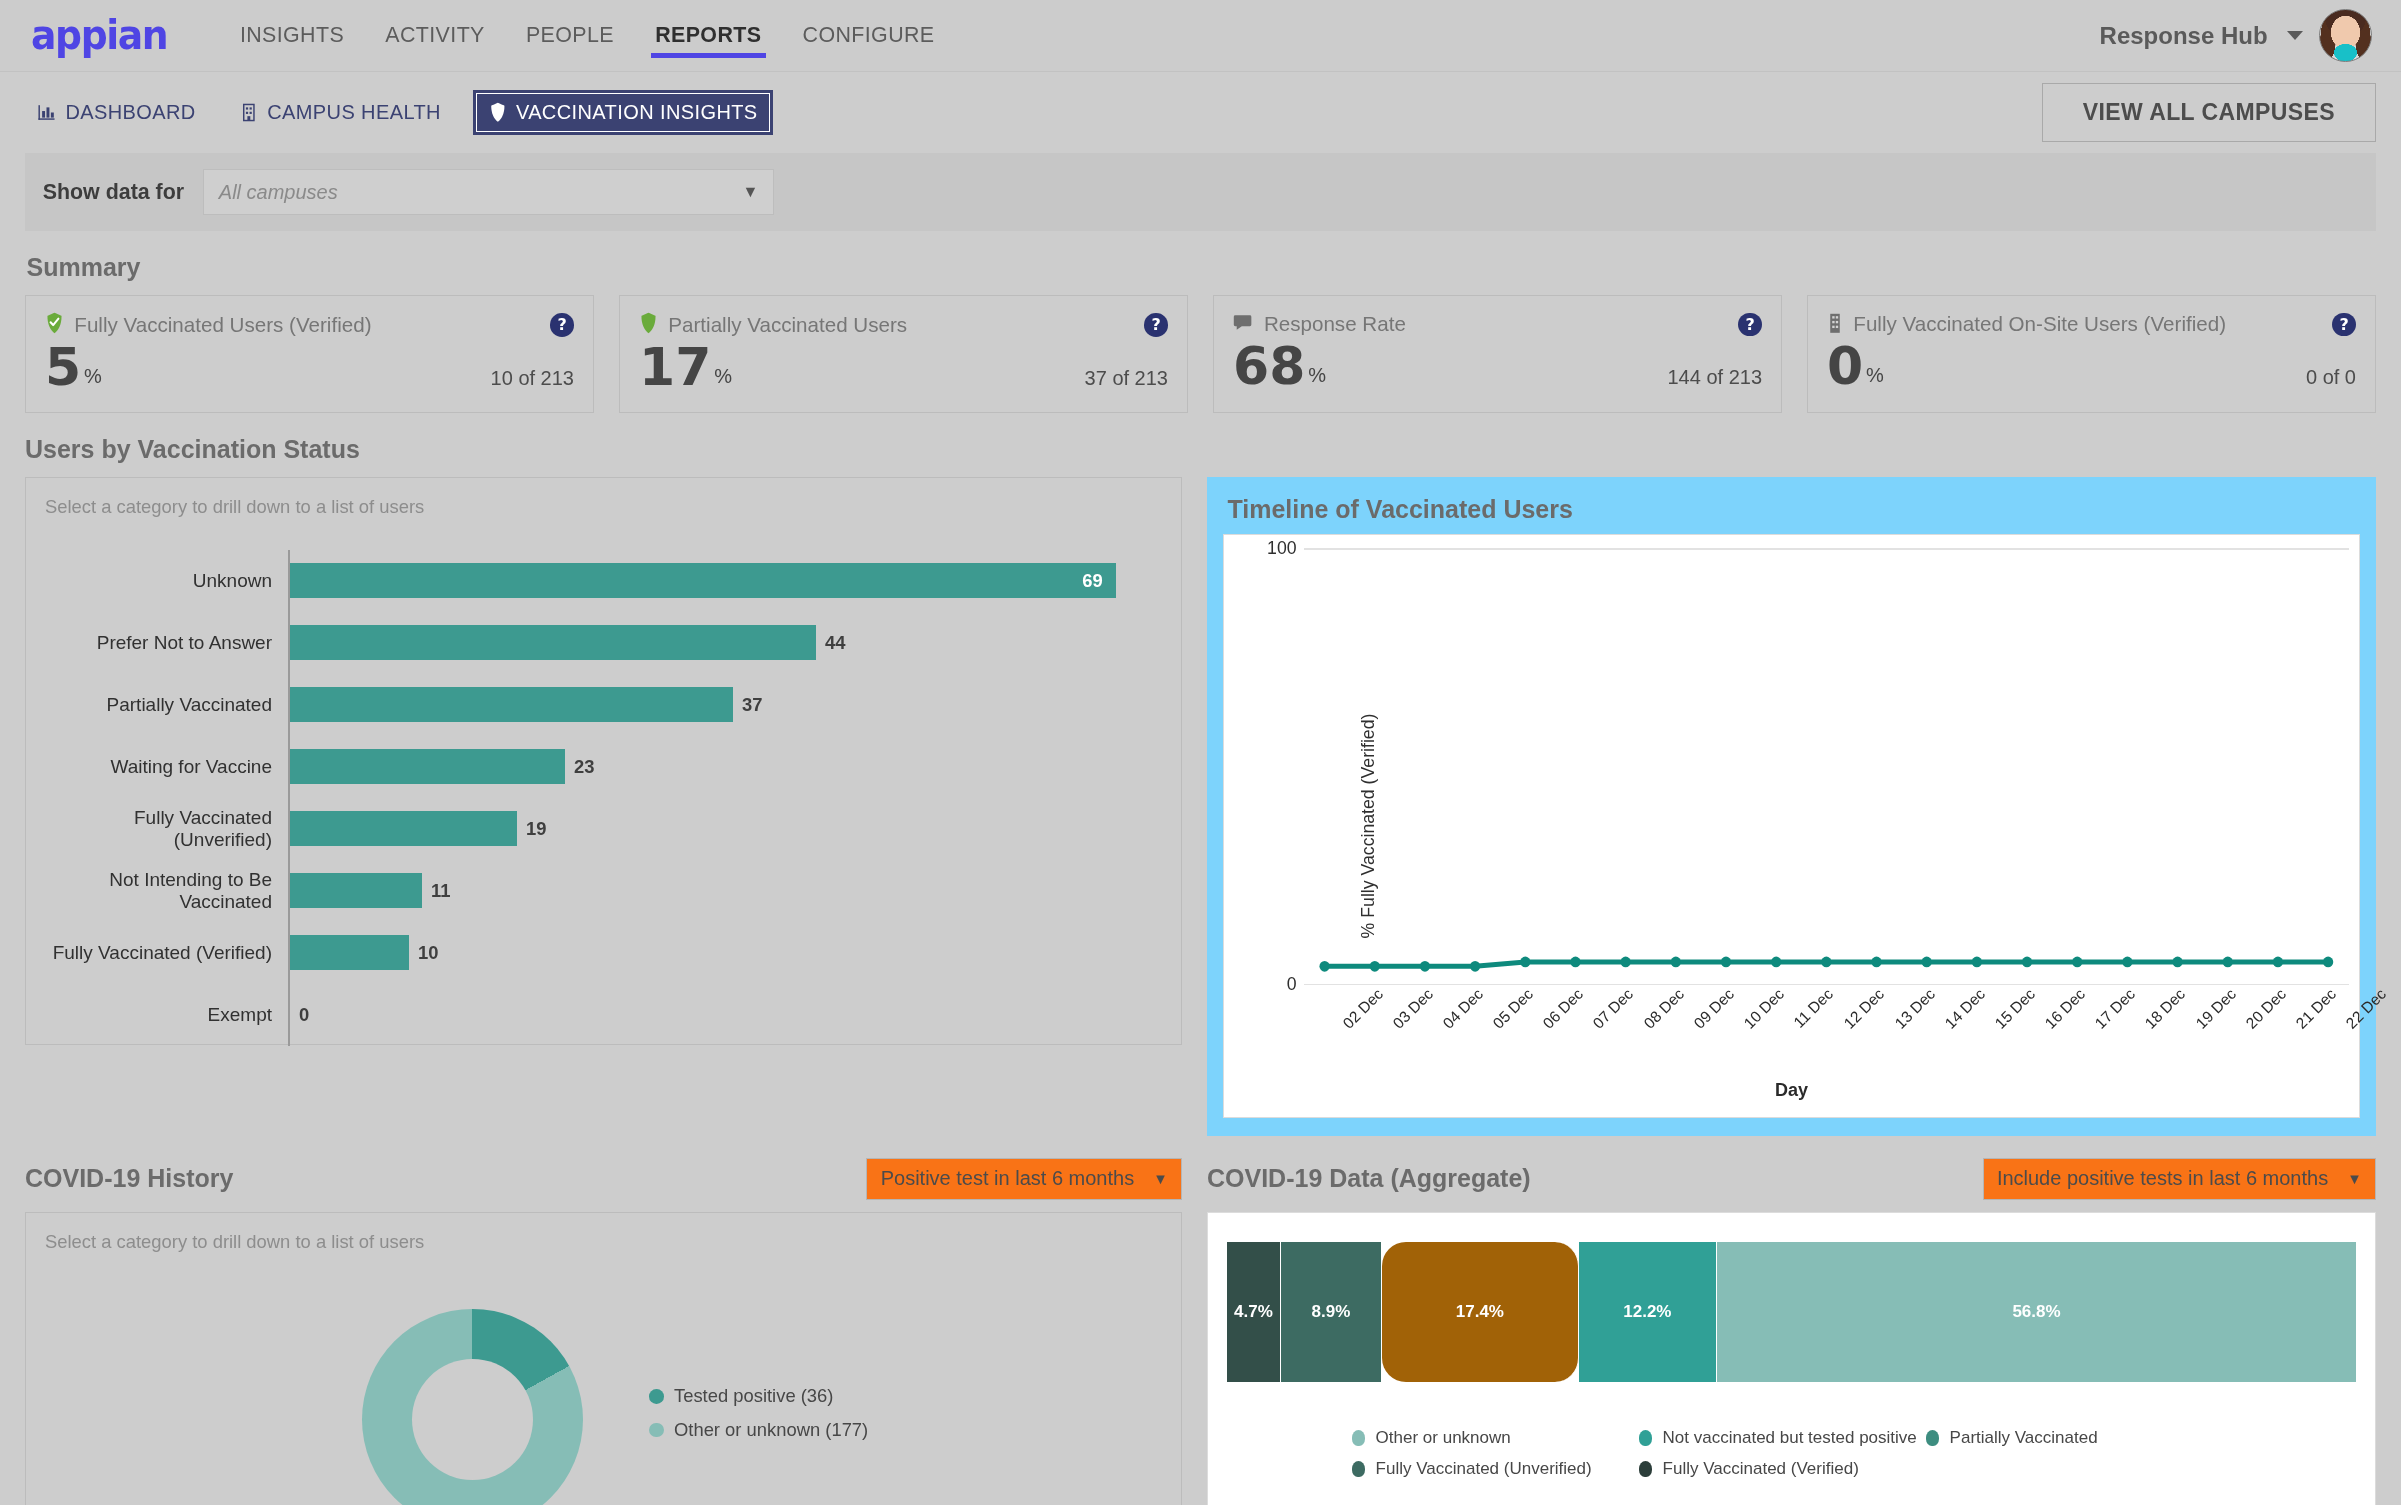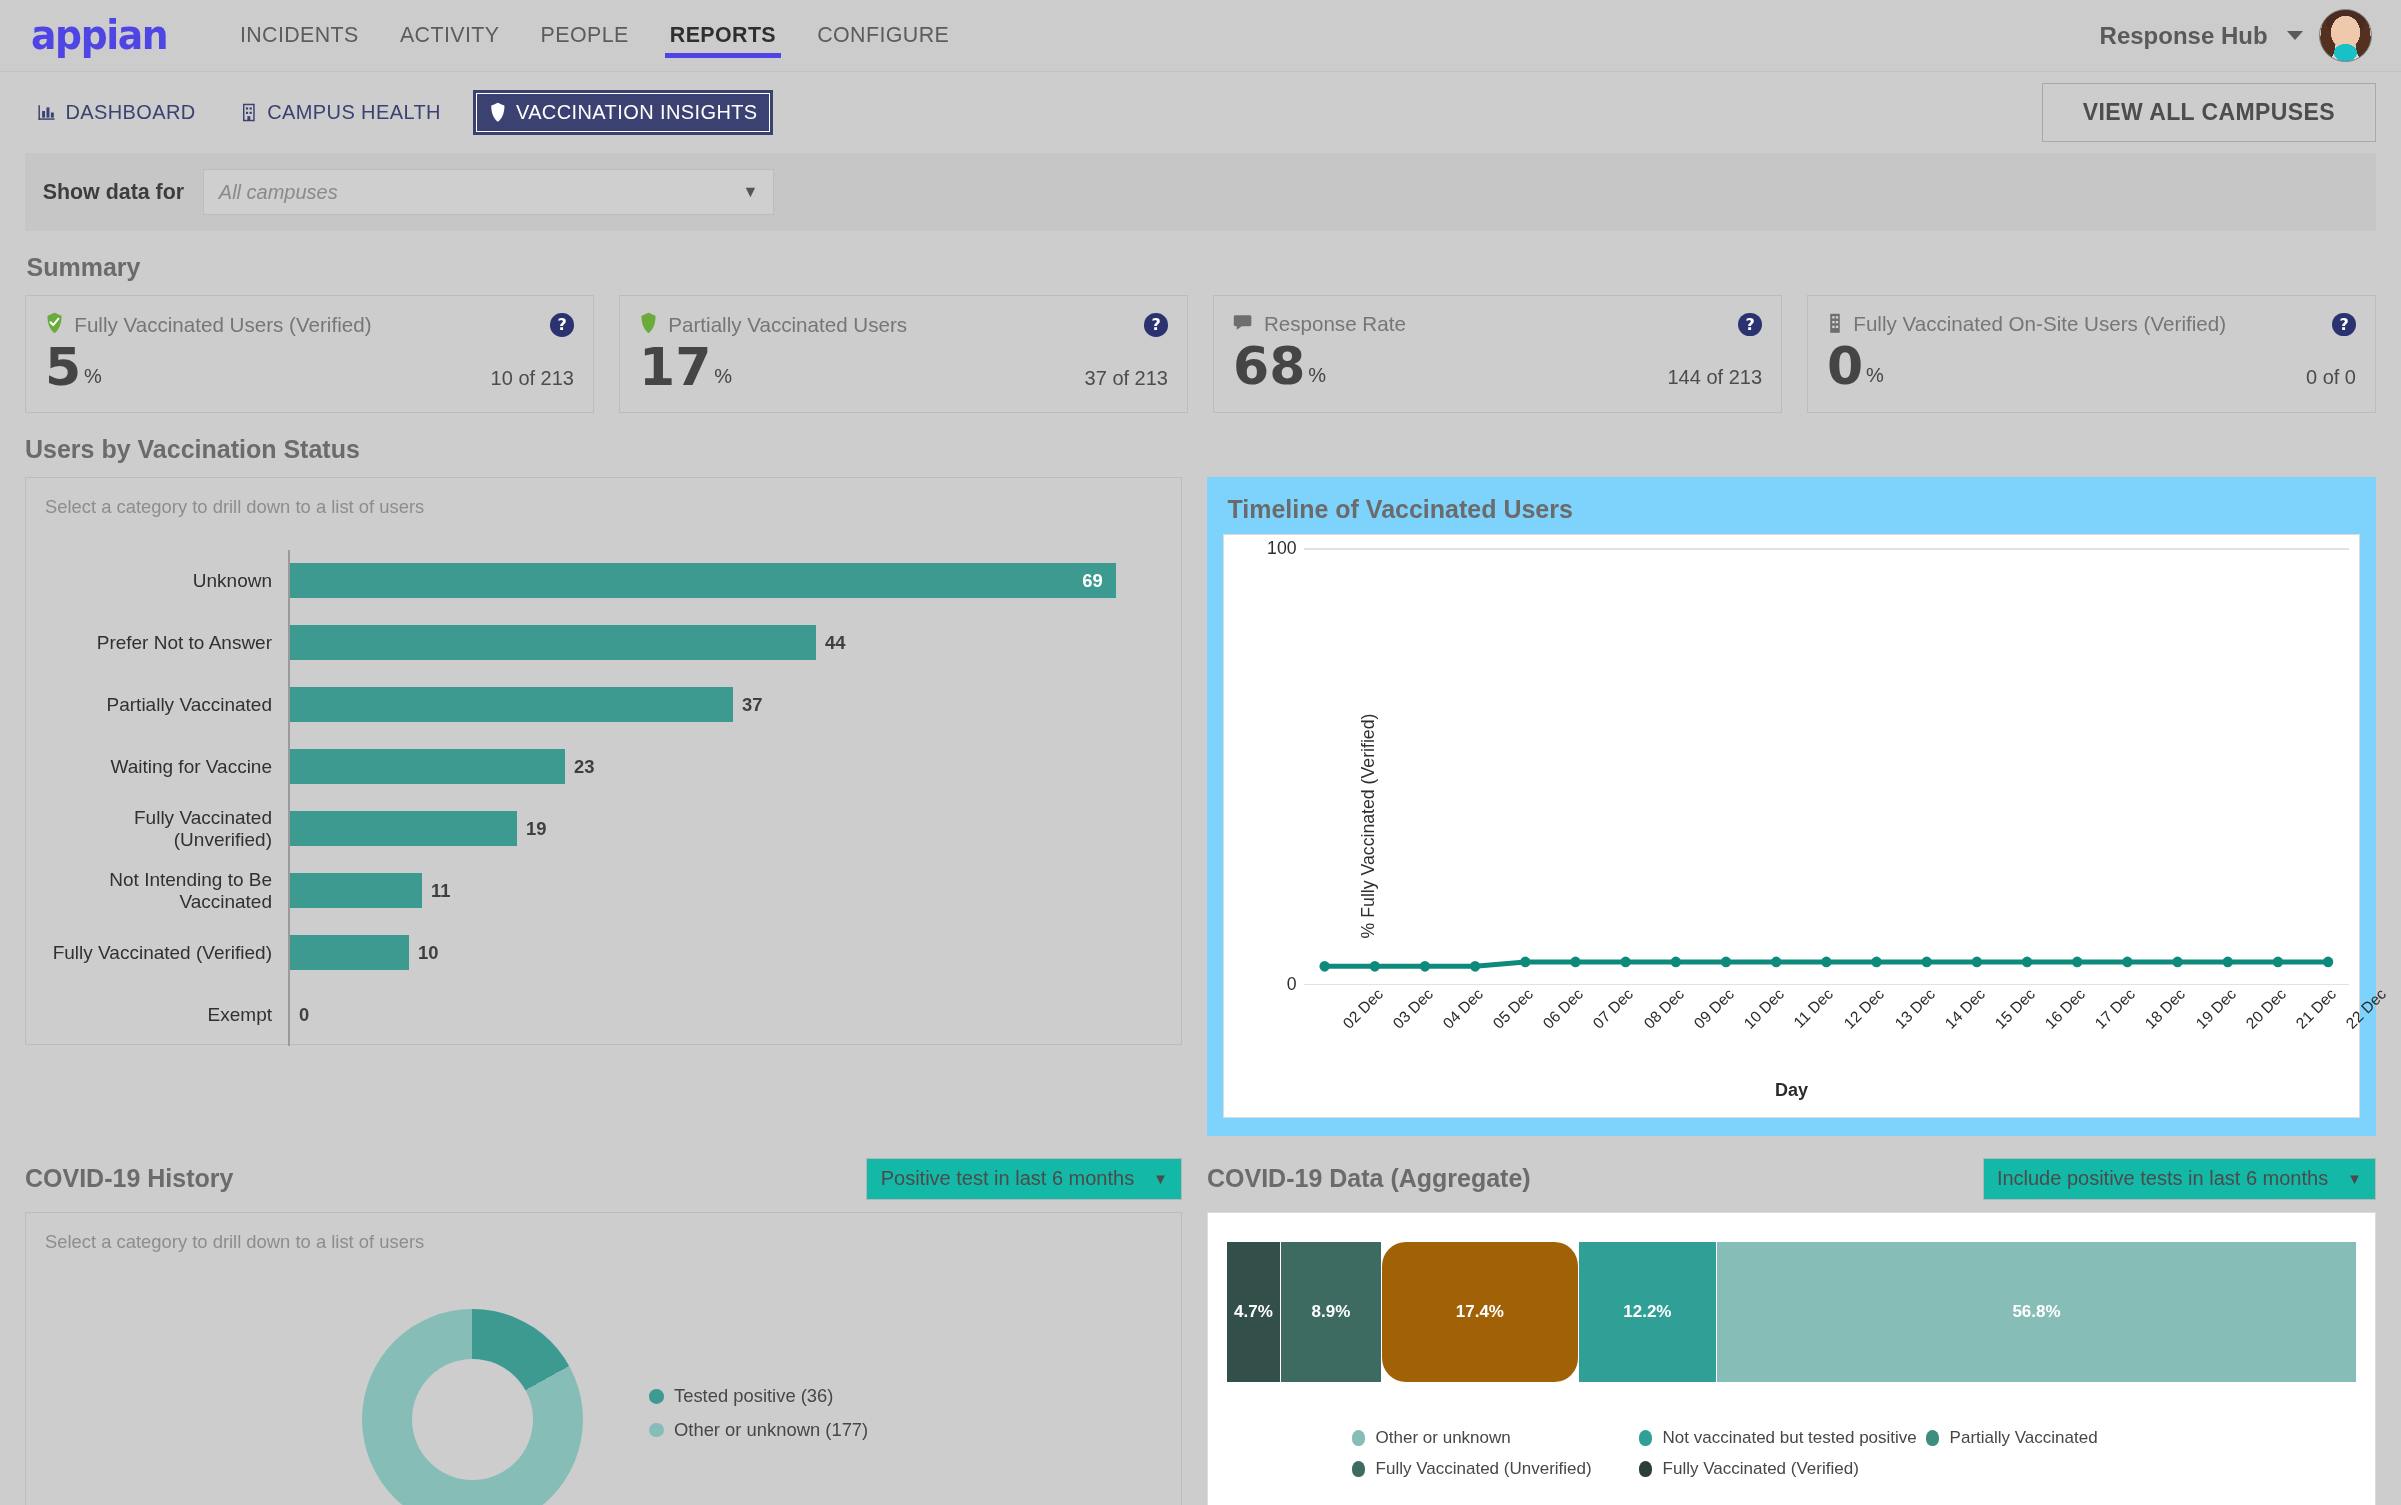--- a/index.html
+++ b/index.html
@@ -252,21 +252,21 @@
     position: absolute; bottom: 16px; left: 0; right: 0;
     text-align: center; font-size: 18px; font-weight: bold; color: #2b2b2b;
   }
 
   
   .bot-row { display: flex; gap: 25px; margin: 0 25px; align-items: flex-start; }
   .hdr-with-select { display: flex; align-items: center; }
   .mini-select {
     margin-left: auto;
     border: 1.5px solid #b5b5b5;
-    background: #14b8a6;
+    background: #f97316;
     padding: 8.8px 13.3px;
     font-size: 20px;
     color: #4b4b4b;
     display: flex; align-items: center; gap: 19px;
     cursor: pointer;
   }
   .mini-select .arr { font-size: 14.7px; }
 
   
   .donut-area { display: flex; align-items: center; margin-top: 19px; height: 295px; }
@@ -307,21 +307,21 @@
   .stack-legend .dot { width: 13.3px; height: 16px; border-radius: 50% 50% 45% 45%; }
 
   .shield { display:block; }
 </style>
 </head>
 <body>
 
 <div class="topnav">
   <div class="logo">appian</div>
   <div class="navitems">
-    <div class="navitem">INCIDENTS</div>
+    <div class="navitem">INSIGHTS</div>
     <div class="navitem">ACTIVITY</div>
     <div class="navitem">PEOPLE</div>
     <div class="navitem active">REPORTS</div>
     <div class="navitem">CONFIGURE</div>
   </div>
   <div class="nav-right">
     <div class="hubname">Response Hub</div>
     <div class="caret-dn"></div>
     <div class="avatar"></div>
   </div>

